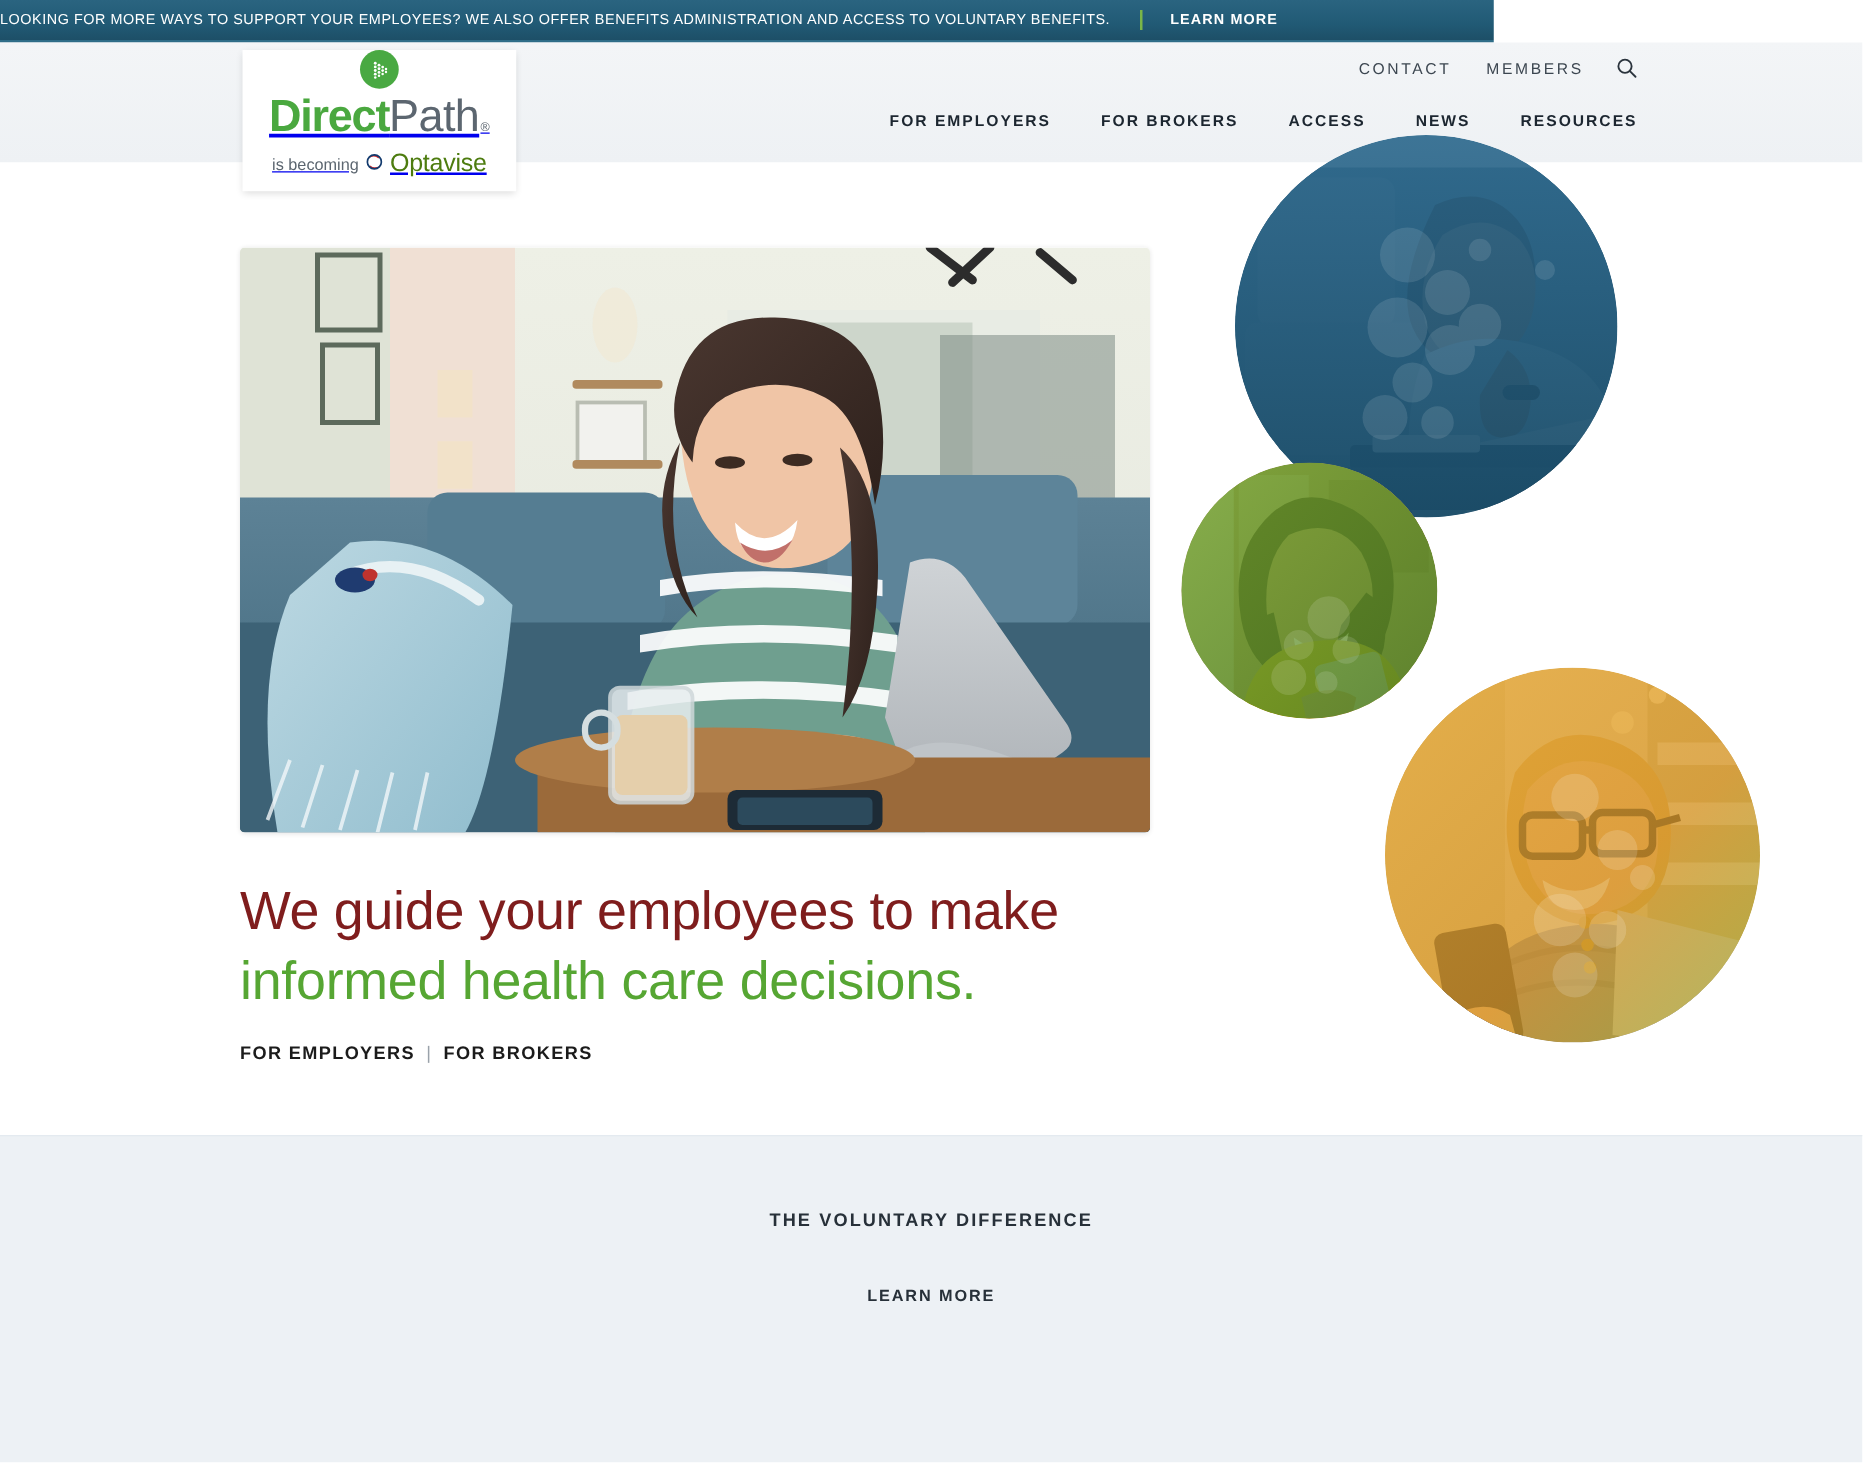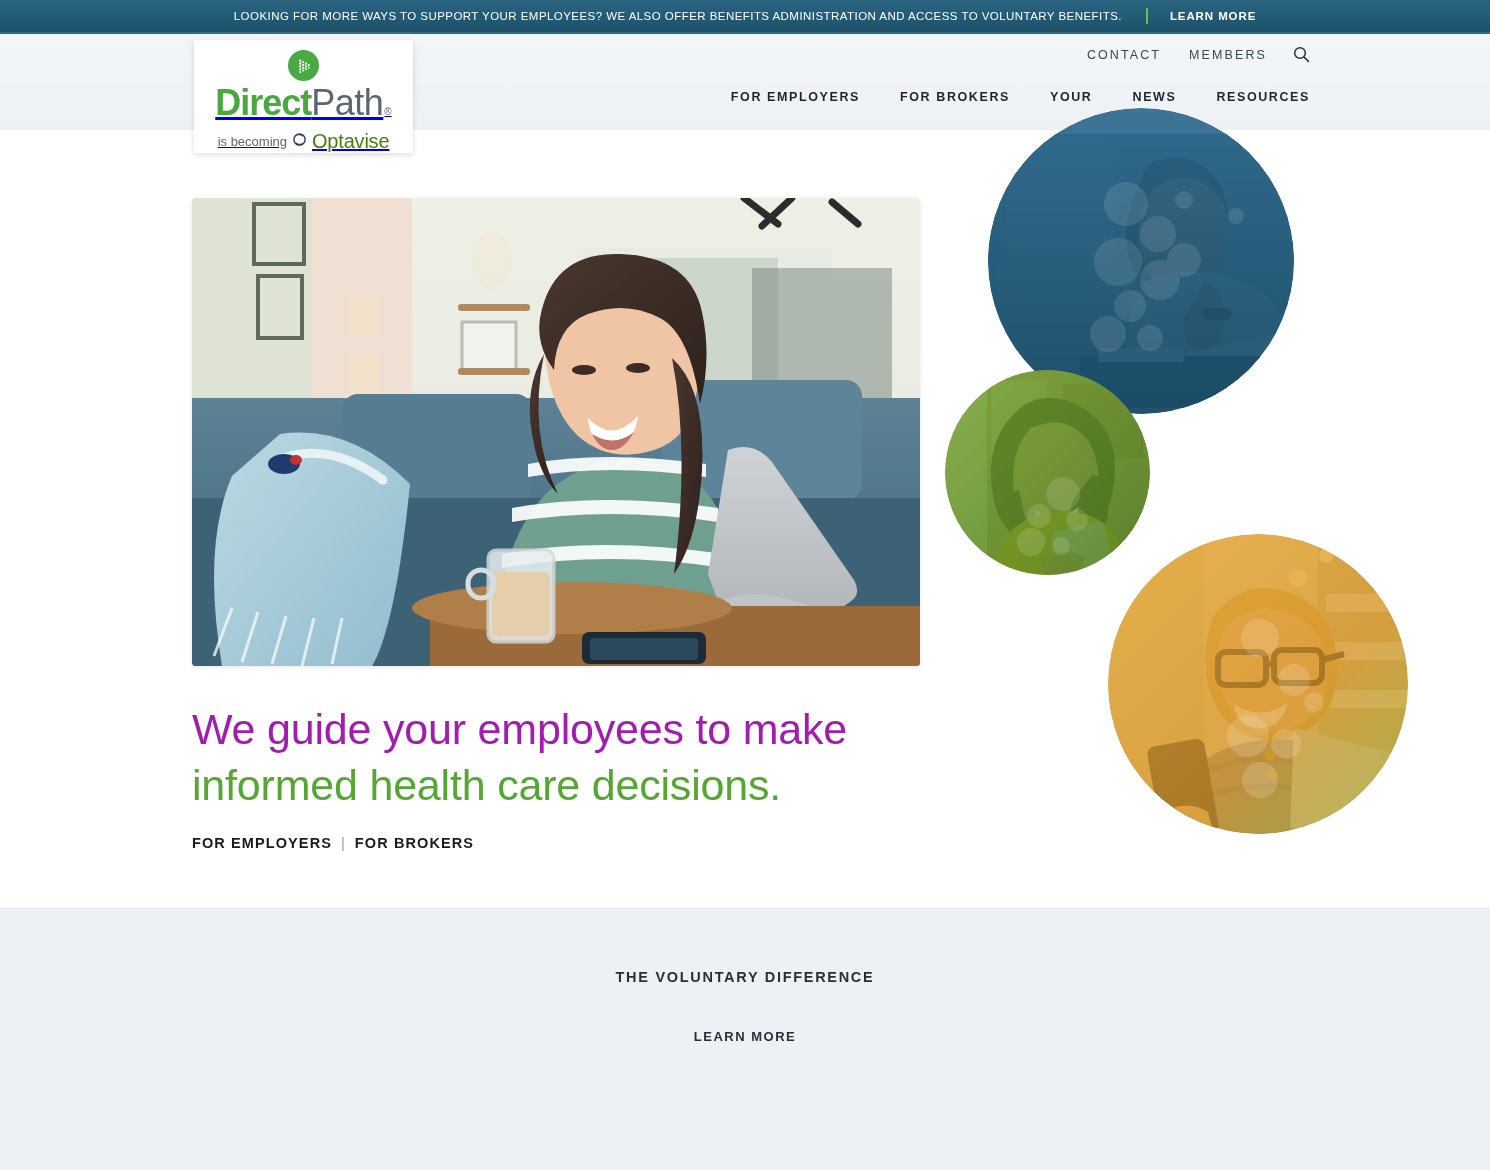--- a/index.html
+++ b/index.html
@@ -6,23 +6,23 @@
   html, body {
     width:1490px; height:1170px;
     font-family:"Liberation Sans", sans-serif;
     background:#ffffff;
     overflow:hidden;
   }
   .page { position:relative; width:1490px; height:1170px; background:#fff; }
 
   
   .promo-banner{
-    position:absolute; left:0; top:0; width:1490px; height:34px;
+    position:absolute; left:0; top:0; width:1195px; height:34px;
     background:linear-gradient(180deg,#2a6480 0%, #215a75 60%, #1d4f67 100%);
-    display:flex; align-items:center; justify-content:center; gap:4px;
+    display:flex; align-items:center; justify-content:flex-start; gap:4px;
     border-bottom:2px solid #2f6d88;
   }
   .promo-text{
     color:#ffffff; font-size:11.5px; letter-spacing:0.45px; font-weight:400;
     white-space:nowrap;
   }
   .promo-divider{
     width:2px; height:16px; background:#7ab648; margin:0 18px 0 20px;
   }
   .promo-cta{
@@ -53,21 +53,21 @@
   .nav-main a{
     color:#1c2630; font-size:12.5px; letter-spacing:1.6px; font-weight:700;
     text-decoration:none; margin-left:40px; white-space:nowrap; cursor:pointer;
   }
 
   
   .logo-card{
     position:absolute; left:194px; top:40px; width:219px; height:113px;
     background:#ffffff; box-shadow:0 2px 6px rgba(0,0,0,0.14);
     display:flex; flex-direction:column; align-items:center; justify-content:flex-start;
-    padding-top:10px; z-index:30;
+    z-index:30;
   }
   .logo-mark{
     width:31px; height:31px; border-radius:50%; background:#49a942;
     display:flex; align-items:center; justify-content:center; margin-bottom:2px;
   }
   .logo-word{ display:flex; align-items:baseline; line-height:1; margin-top:2px;}
   .logo-direct{ color:#4aa83f; font-size:36px; font-weight:700; letter-spacing:-1px; }
   .logo-path{ color:#5c6670; font-size:36px; font-weight:300; letter-spacing:-0.5px;text-align:right; }
   .logo-reg{ color:#5c6670; font-size:10px; vertical-align:super; margin-left:1px; }
   .logo-sub{
@@ -86,21 +86,21 @@
 
   .circle{ position:absolute; border-radius:50%; overflow:hidden; }
   .c-blue{ left:988px; top:-22px; width:306px; height:306px; }
   .c-green{ left:945px; top:240px; width:205px; height:205px; }
   .c-orange{ left:1108px; top:404px; width:300px; height:300px; }
 
   .headline{
     position:absolute; left:192px; top:572px; width:760px;
     font-size:43px; font-weight:300; line-height:1.30; letter-spacing:-0.2px;
   }
-  .hl-blue{ color:#a21caf; display:block; }
+  .hl-blue{ color:#7f1d1d; display:block; }
   .hl-green{ color:#56a633; display:block; }
 
   .hero-links{
     position:absolute; left:192px; top:705px;
     font-size:14.5px; font-weight:700; letter-spacing:1.1px; color:#1b1b1b;
     display:flex; align-items:center;
   }
   .hero-links a{ color:#1b1b1b; text-decoration:none; cursor:pointer; }
   .hero-links .sep{ margin:0 9px; color:#9aa2aa; font-weight:400; }
 
@@ -144,21 +144,21 @@
         <svg width="17" height="17" viewBox="0 0 17 17" fill="none" aria-hidden="true">
           <circle cx="7" cy="7" r="5.3" stroke="#2b343d" stroke-width="1.5"></circle>
           <line x1="10.9" y1="10.9" x2="15.4" y2="15.4" stroke="#2b343d" stroke-width="1.5" stroke-linecap="round"></line>
         </svg>
       </span>
     </div>
 
     <div class="nav-main">
       <a href="#">FOR EMPLOYERS</a>
       <a href="#">FOR BROKERS</a>
-      <a href="#">YOUR</a>
+      <a href="#">ACCESS</a>
       <a href="#">NEWS</a>
       <a href="#">RESOURCES</a>
     </div>
   </div>
 
   <a class="logo-card" href="#">
     <span class="logo-mark">
       <svg width="20" height="20" viewBox="0 0 20 20" aria-hidden="true">
         <g fill="#ffffff">
           <circle cx="6.2" cy="4.6" r="1.15"></circle>

